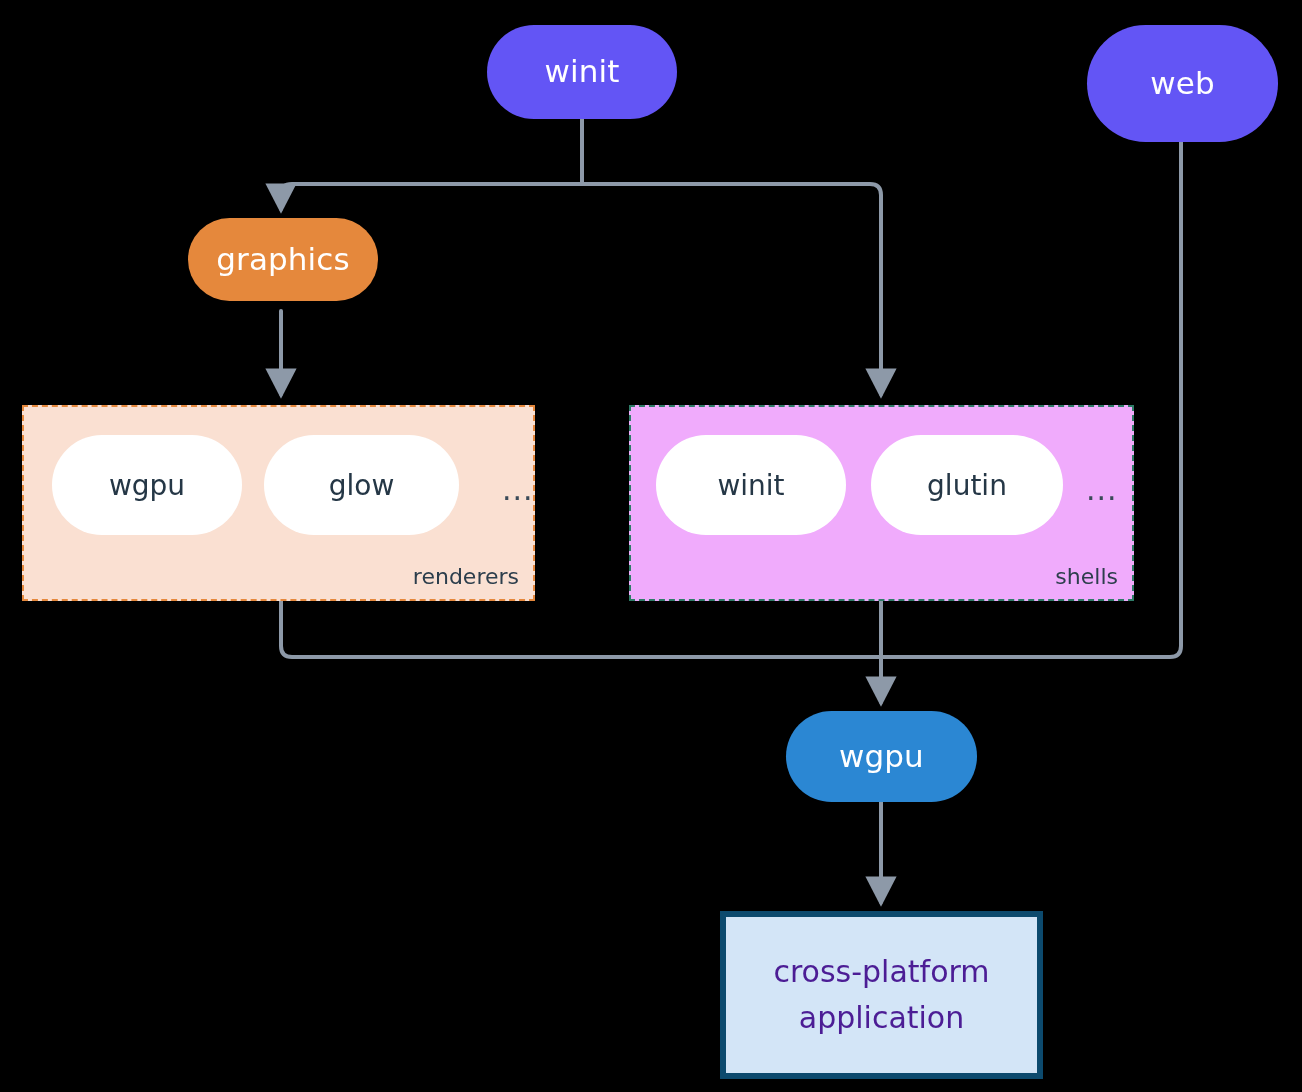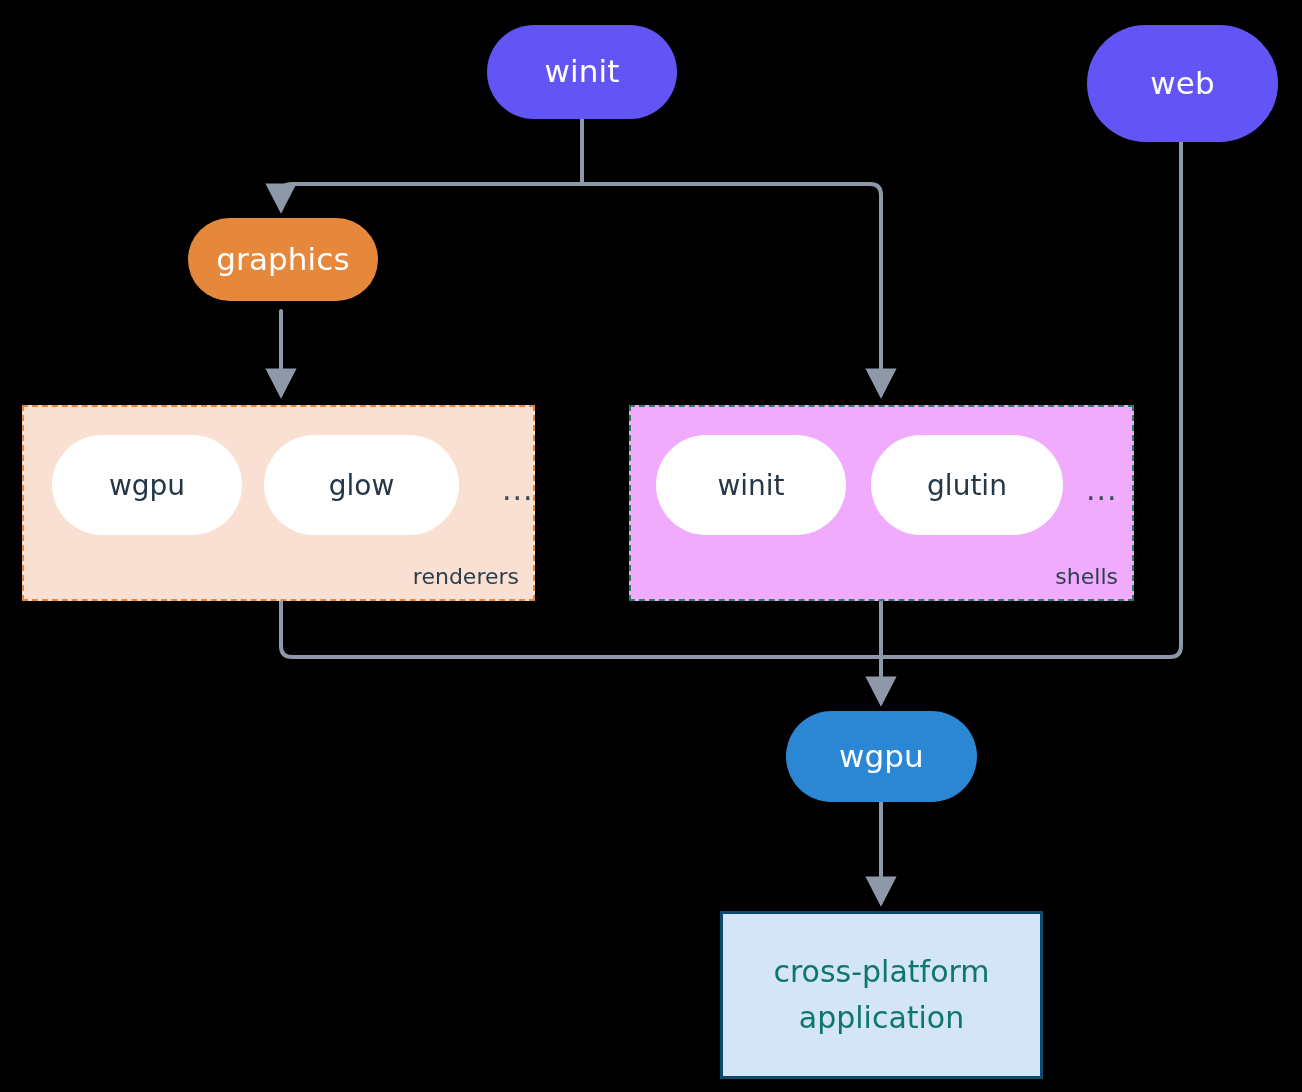--- a/index.html
+++ b/index.html
@@ -105,22 +105,22 @@
     letter-spacing: 1px;
     line-height: 1;
   }
   .ell-renderers { left: 478px; top: 68px; }
   .ell-shells    { left: 455px; top: 68px; }
 
   
   .node-app {
     left: 720px; top: 911px; width: 323px; height: 168px;
     background: #d3e5f7;
-    border: 3px solid #0c4a6e;
-    color: #0f766e;
+    border: 6px solid #0c4a6e;
+    color: #4c1d95;
     font-size: 30px;
     flex-direction: column;
     line-height: 1.55;
   }
   .node-app .line { display: block; }
 </style>
 </head>
 <body>
 
 <div id="canvas">

